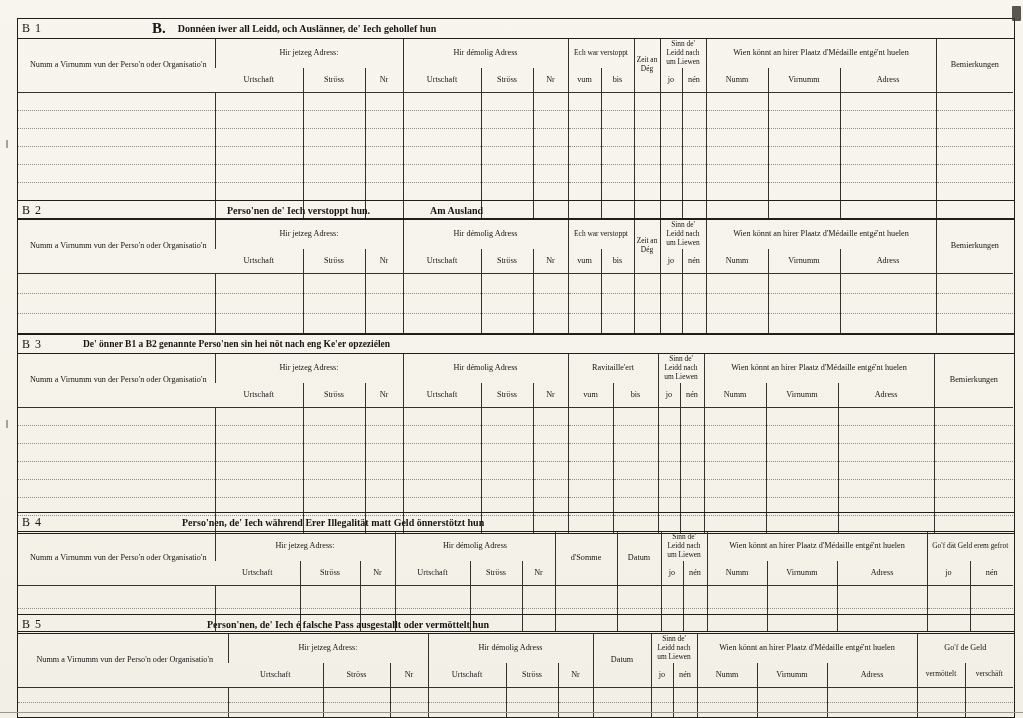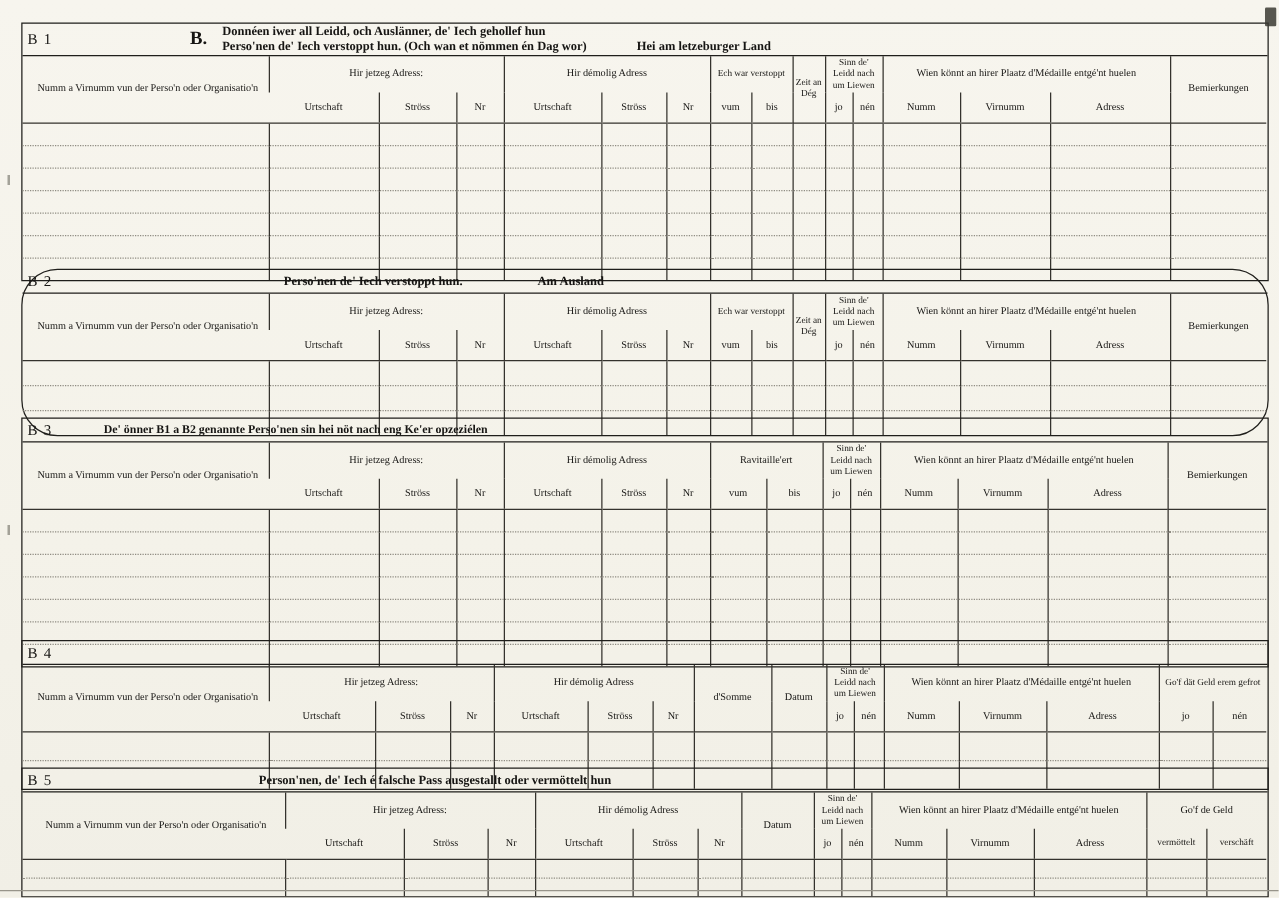--- a/index.html
+++ b/index.html
@@ -8,21 +8,21 @@
     background:#f6f4ec;
     font-family:"Liberation Serif", serif;
     color:#161513;
   }
   .page{position:absolute;inset:0;background:linear-gradient(180deg,#f7f5ee 0%,#f4f2e9 60%,#f1efe6 100%);}
   .sec{
     position:absolute;left:17px;width:998px;box-sizing:border-box;
     border:1.5px solid #1f1e1b;background:transparent;
   }
   .sec-b1{top:18px;}
-  .sec-b2{top:215px;border-radius:29px;}
+  .sec-b2{top:200px;}
   .sec-b3{top:334px;}
   .sec-b4{top:512px;}
   .sec-b5{top:614px;}
 
   .titlebar{
     display:flex;align-items:center;
     border-bottom:1px solid #1f1e1b;
     padding:1px 4px;min-height:16px;
   }
   .sec-id{font-weight:normal;font-size:12px;width:45px;flex:0 0 auto;letter-spacing:1px;}
@@ -66,21 +66,20 @@
 <body>
 
 <div class="page">
 
   <div class="sec sec-b1">
     <div class="titlebar">
       <span class="sec-id">B 1</span>
       <span class="big-letter">B.</span>
       <div class="title-lines">
         <div>Donnéen iwer all Leidd, och Auslänner, de' Iech gehollef hun</div>
-        <div><span>Perso'nen de' Iech verstoppt hun. (Och wan et nömmen én Dag wor)</span><span class="loc">Hei am letzeburger Land</span></div>
       </div>
     </div>
     <table class="tbl">
       <colgroup>
         <col style="width:197px">
           <col style="width:88px">
           <col style="width:62px">
           <col style="width:38px">
         <col style="width:78px">
           <col style="width:52px">
@@ -533,20 +532,21 @@
             <td></td>
             <td></td>
           </tr>
         </tbody>
     </table>
   </div>
 
   <div class="sec sec-b4">
     <div class="titlebar">
       <span class="sec-id">B 4</span>
+      <span class="t-b4">Perso'nen, de' Iech während Erer Illegalität matt Geld önnerstötzt hun</span>
     </div>
     <table class="tbl">
       <colgroup>
         <col style="width:197px">
           <col style="width:85px">
           <col style="width:60px">
           <col style="width:35px">
         <col style="width:75px">
           <col style="width:52px">
           <col style="width:33px">

